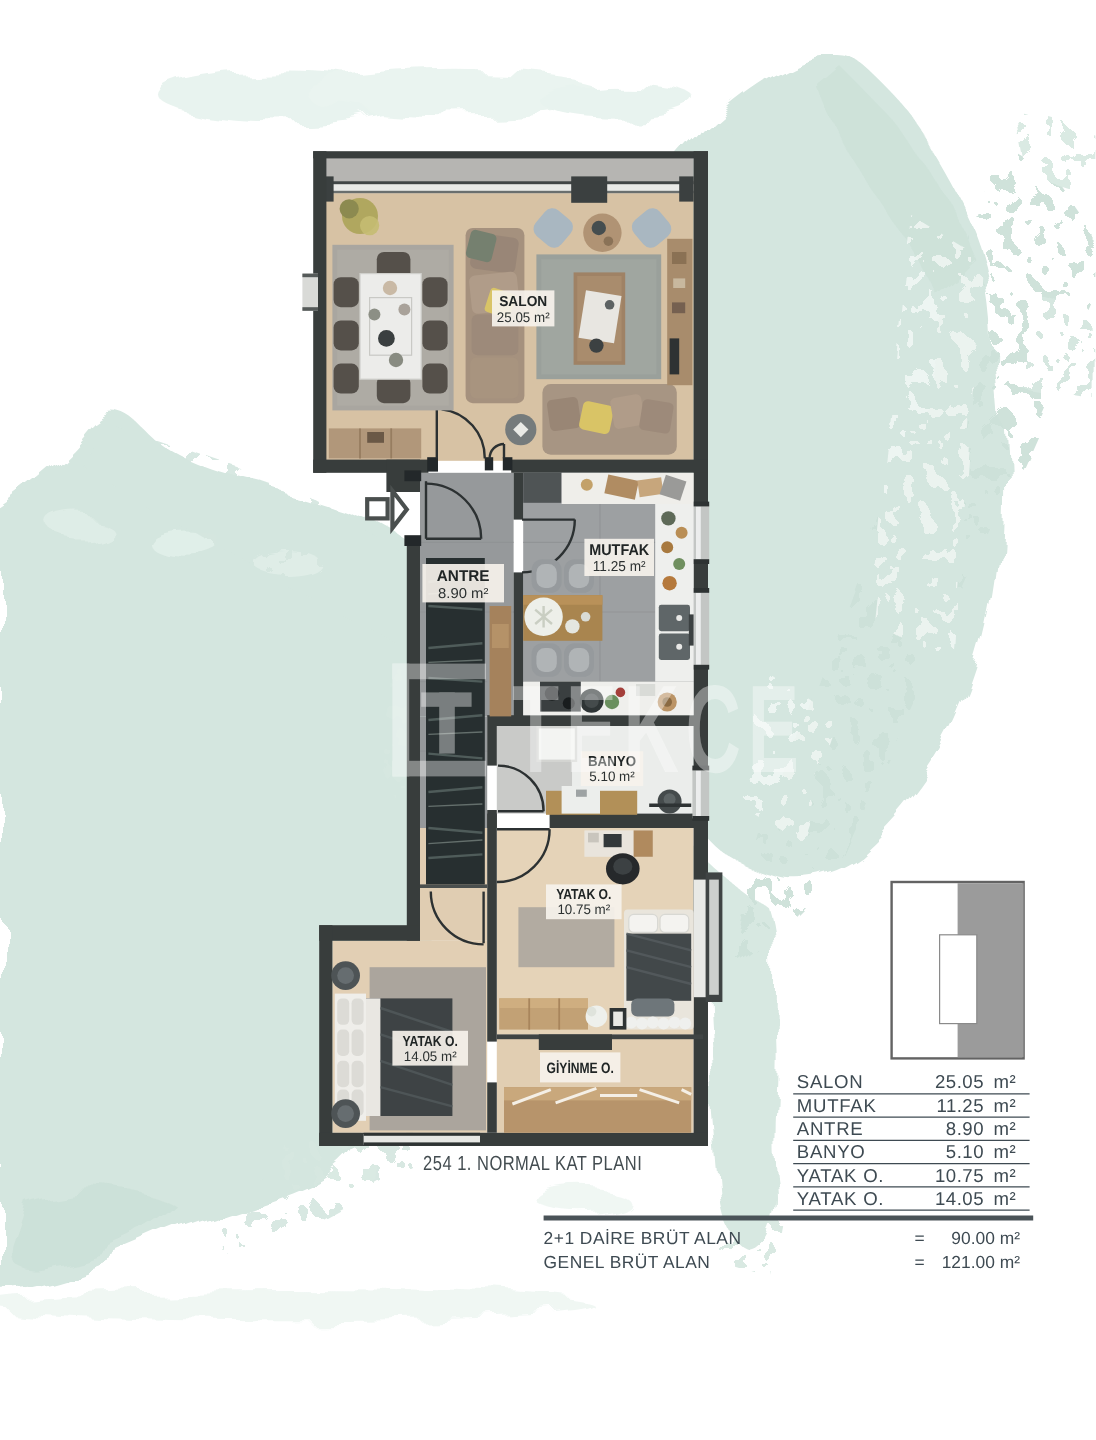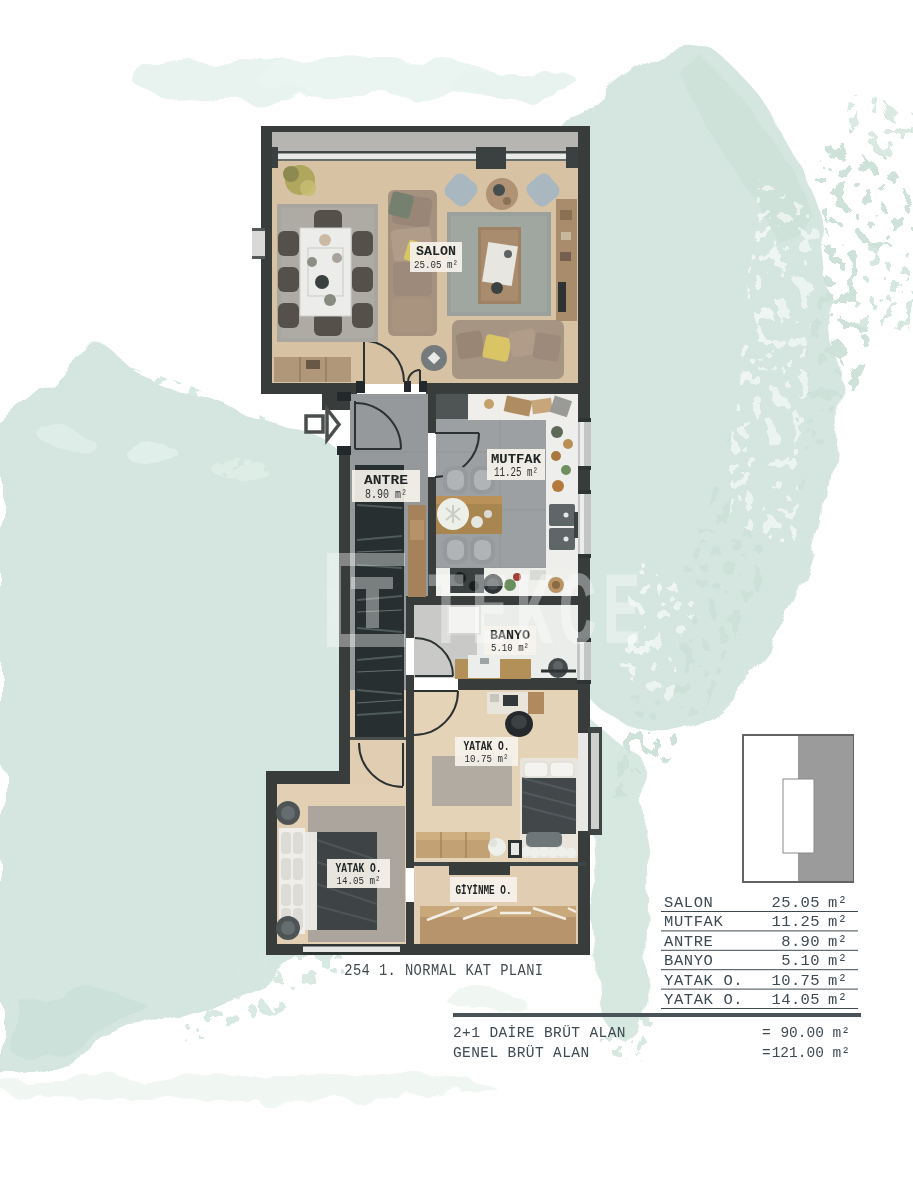--- a/index.html
+++ b/index.html
@@ -1,16 +1,16 @@
 <!DOCTYPE html>
 <html><head><meta charset="utf-8">
 <style>
 html,body{margin:0;padding:0;background:#ffffff;}
 #page{position:relative;width:913px;height:1200px;overflow:hidden;background:#ffffff;
-font-family:Liberation Mono, monospace;}
+font-family:Liberation Sans, sans-serif;}
 svg{display:block;}
 </style></head><body>
 <div id="page">
 <svg width="913" height="1200" viewBox="0 0 913 1200" xmlns="http://www.w3.org/2000/svg">
 <defs>
 <filter id="wc1" x="-15%" y="-15%" width="130%" height="130%">
  <feTurbulence type="fractalNoise" baseFrequency="0.013 0.017" numOctaves="3" seed="8" result="n"></feTurbulence>
  <feDisplacementMap in="SourceGraphic" in2="n" scale="34"></feDisplacementMap>
 </filter>
 <filter id="wc2" x="-15%" y="-15%" width="130%" height="130%">

